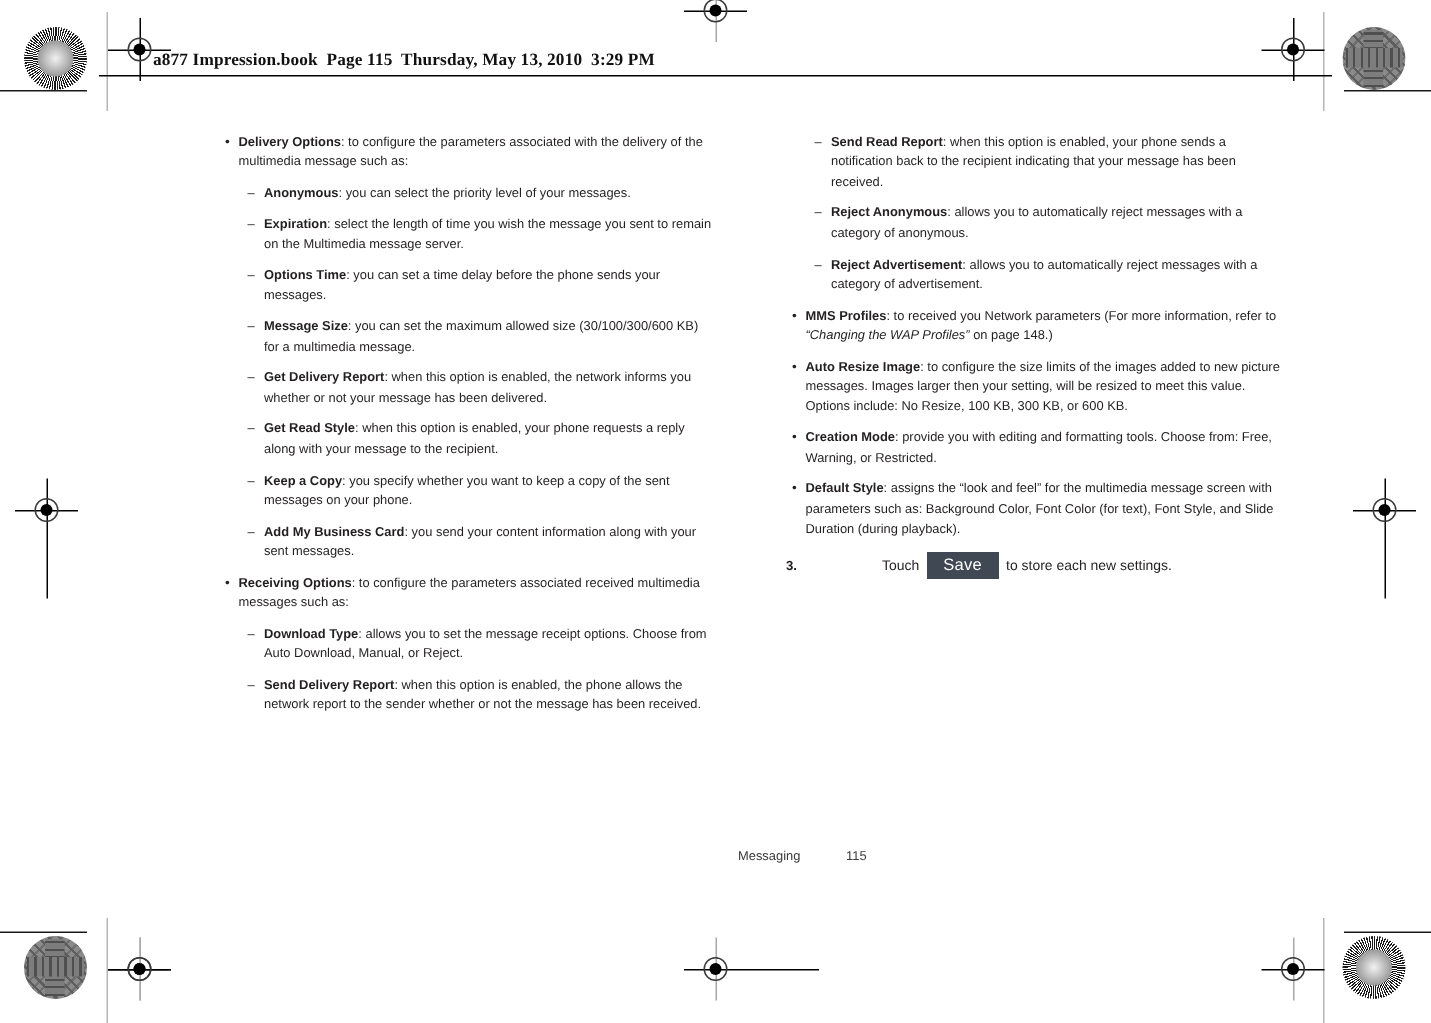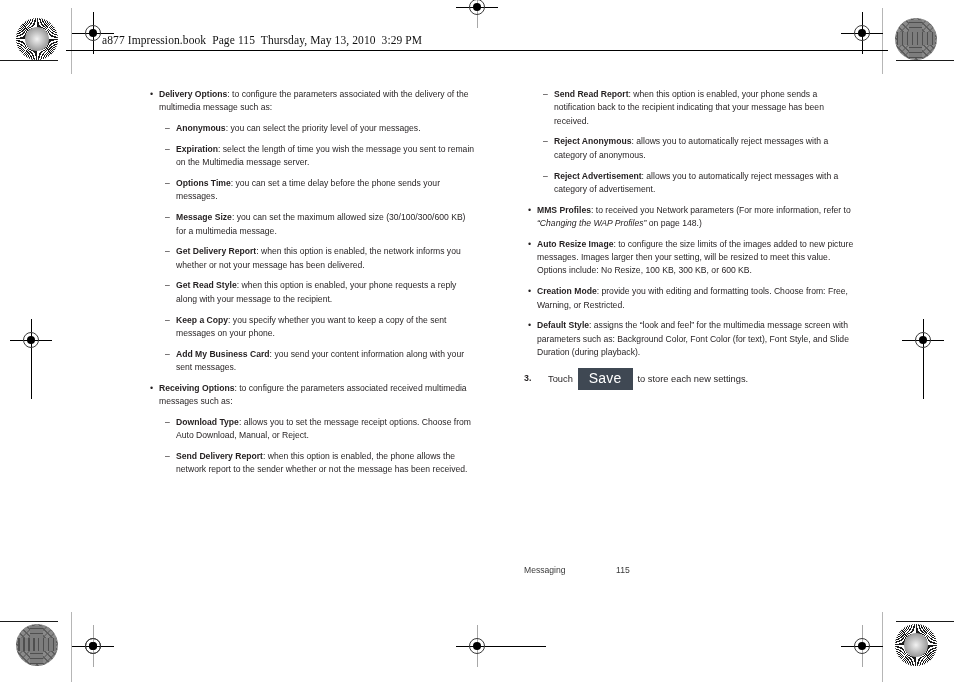--- a/index.html
+++ b/index.html
@@ -113,20 +113,21 @@
     padding-bottom: 2px;
     box-sizing: border-box;
   }
   .running-head .txt {
     font-family: "Liberation Serif", serif;
     font-size: 11.5px;
     color: #111;
     padding-left: 36px;
     letter-spacing: 0.1px;
     white-space: pre;
+    font-weight: bold;
   }
 
   
   .page-body {
     position: absolute;
     left: 0; top: 88px;
     width: 954px;
   }
   .col {
     position: absolute;
@@ -168,42 +169,41 @@
     line-height: 1.55;
     margin-top: 9px;
     align-items: center;
   }
   .step .num {
     flex: 0 0 auto;
     width: 24px;
     font-weight: bold;
     font-size: 8.8px;
   }
-  .step .step-txt { display: flex; align-items: center; flex-wrap: wrap; }
+  .step .step-txt { display: flex; align-items: center; flex-wrap: wrap; margin-left: 40px; }
   .ui-key {
     display: inline-block;
     background: #3f4853;
     color: #ffffff;
-    font-size: 14px;
+    font-size: 11px;
     padding: 2.5px 11px 3.5px 11px;
     margin: 0 5px;
     line-height: 1.1;
     letter-spacing: 0.2px;
   }
 
   
   .footer {
     position: absolute;
-    left: 524px;
+    left: 492px;
     top: 565px;
     width: 330px;
     font-size: 8.6px;
     color: #3a3a3a;
     display: flex;
-    gap: 20px;
   }
   .footer .f-label { width: 72px; }
   .footer .f-page  { }
 </style>
 </head>
 <body>
 
 <div class="swatch star" style="left:16px; top:18px;"></div>
 <div class="swatch hatch" style="left:895px; top:18px;"></div>
 <div class="swatch hatch" style="left:16px; top:624px;"></div>

